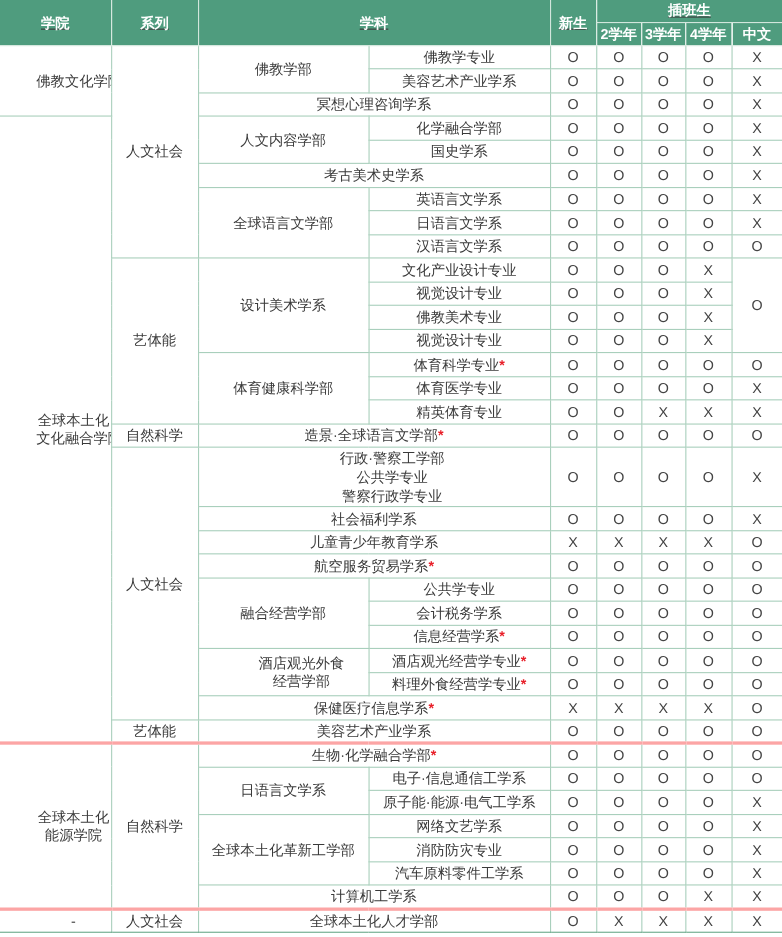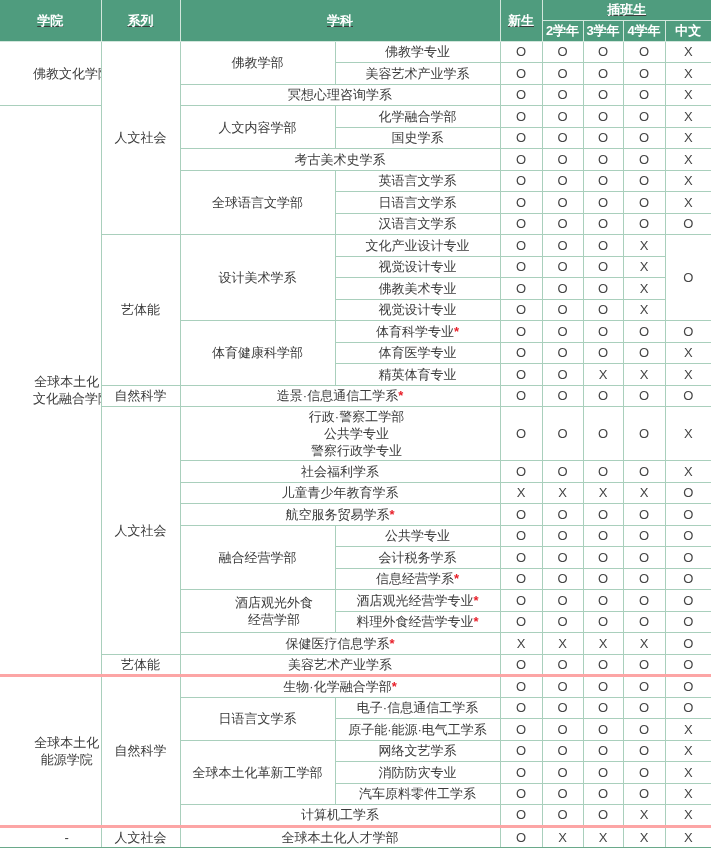--- a/index.html
+++ b/index.html
@@ -224,21 +224,21 @@
       <td>精英体育专业</td>
       <td class="v">O</td>
       <td class="v">O</td>
       <td class="v">X</td>
       <td class="v">X</td>
       <td class="v">X</td>
     </tr>
 
     <tr>
       <td>自然科学</td>
-      <td colspan="2"><span>造景·信息通信工学系</span><span class="ast">*</span></td>
+      <td colspan="2"><span>造景·全球语言文学部</span><span class="ast">*</span></td>
       <td class="v">O</td>
       <td class="v">O</td>
       <td class="v">O</td>
       <td class="v">O</td>
       <td class="v">O</td>
     </tr>
 
     <tr class="tall">
       <td rowspan="10">人文社会</td>
       <td colspan="2">

